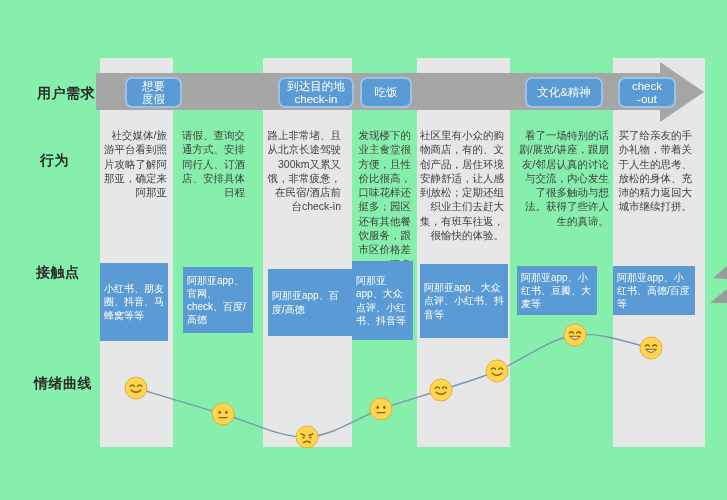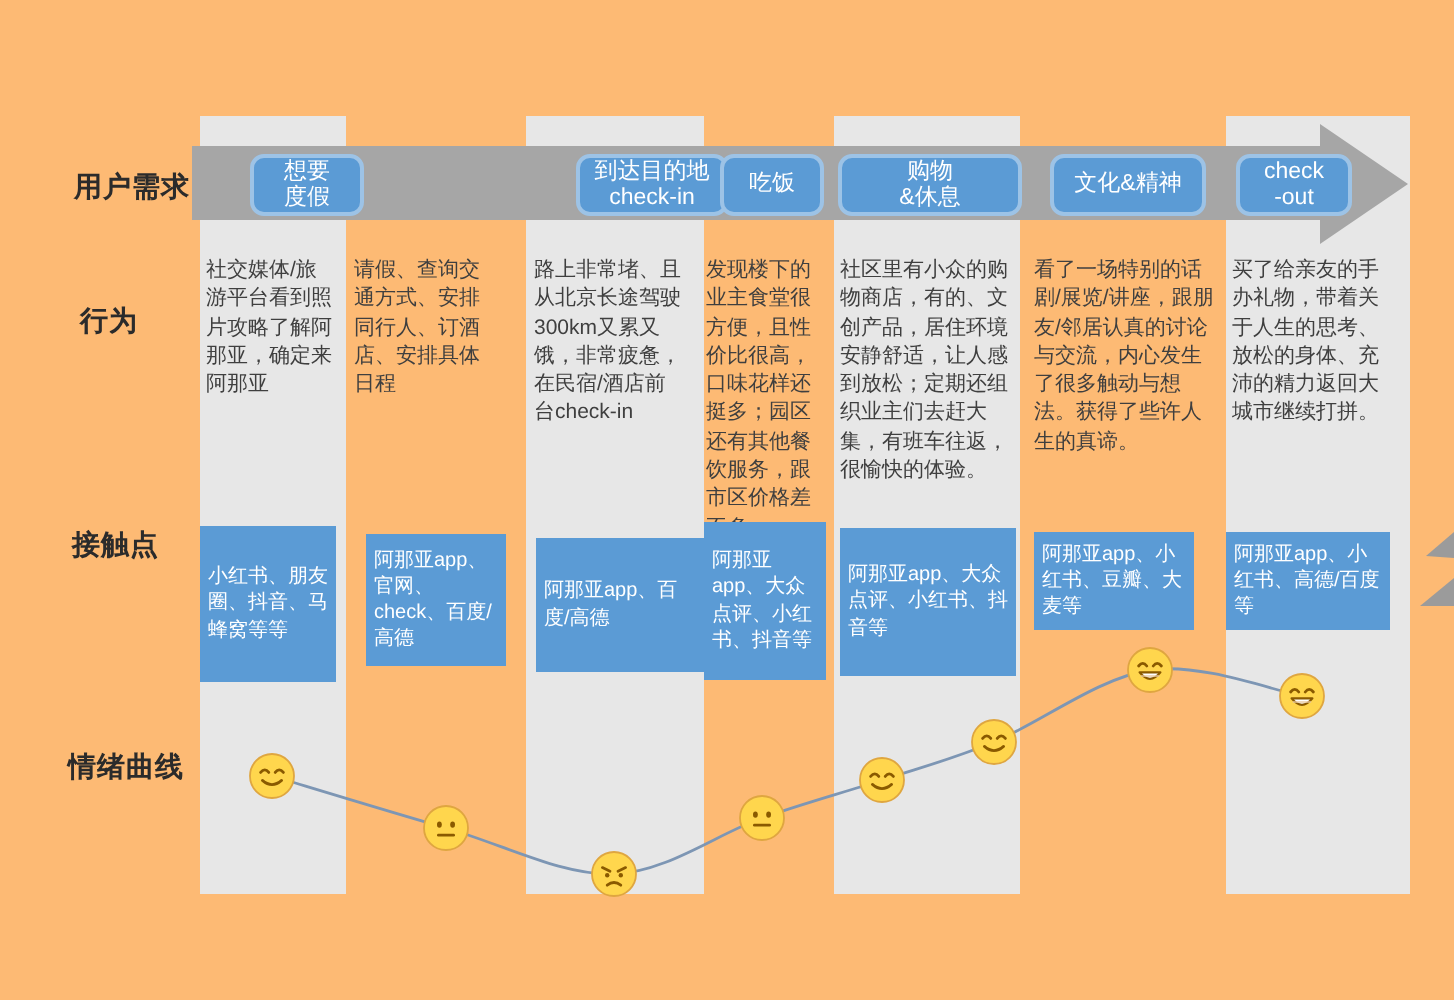--- a/index.html
+++ b/index.html
@@ -1,17 +1,17 @@
 <!DOCTYPE html>
 <html><head>
 <meta charset="utf-8">
 <style>
   html,body{margin:0;padding:0;background:#fff;}
   #canvas{
-    position:relative;width:727px;height:500px;background:#fdba74;
+    position:relative;width:727px;height:500px;background:#86efac;
     font-family:"Liberation Sans","DejaVu Sans",sans-serif;overflow:hidden;
   }
   
   .shade{position:absolute;top:58px;height:389px;background:var(--shade,#e7e7e7);z-index:1;}
   .sh1{left:100px;width:73px}
   .sh3{left:263px;width:89px}
   .sh5{left:417px;width:93px}
   .sh7{left:613px;width:92px}
 
   
@@ -20,35 +20,35 @@
     border-top:30px solid transparent;border-bottom:30px solid transparent;
     border-left:44px solid var(--arrow,#a6a6a6);}
 
   
   .pill{position:absolute;top:77px;height:31px;box-sizing:border-box;z-index:3;
     background:var(--blue,#5b9bd5);border:2px solid var(--pillborder,#9dc3e6);border-radius:7px;
     color:#fff;display:flex;align-items:center;justify-content:center;text-align:center;
     font-size:11.5px;line-height:13px;white-space:pre-line;}
   .p1{left:125px;width:57px}
   .p2{left:177px;width:77px}
-  .p3{left:288px;width:76px}
+  .p3{left:278px;width:76px}
   .p4{left:360px;width:52px}
   .p5{left:419px;width:92px}
   .p6{left:525px;width:78px}
   .p7{left:618px;width:58px}
 
   
   .rowlabel{position:absolute;font-size:14px;font-weight:600;color:#2b2b2b;z-index:3;letter-spacing:.5px;}
   .rl-needs{left:37px;top:85px}
   .rl-beh{left:40px;top:152px}
   .rl-tp{left:36px;top:264px}
   .rl-emo{left:34px;top:375px}
 
   
-  .beh{position:absolute;top:128px;z-index:3;font-size:10.5px;line-height:14.3px;color:var(--body,#3f3f3f);}
+  .beh{position:absolute;top:128px;z-index:3;font-size:10.5px;line-height:14.3px;color:var(--body,#3f3f3f);text-align:right;}
   .b1{left:103px;width:64px}
   .b2{left:177px;width:68px}
   .b3{left:267px;width:74px}
   .b4{left:353px;width:58px}
   .b5{left:420px;width:84px}
   .b6{left:517px;width:92px}
   .b7{left:616px;width:76px}
 
   
   .tp{position:absolute;box-sizing:border-box;z-index:3;background:var(--blue,#5b9bd5);
@@ -83,22 +83,20 @@
   <div class="rowlabel rl-needs">用户需求</div>
   <div class="rowlabel rl-beh">行为</div>
   <div class="rowlabel rl-tp">接触点</div>
   <div class="rowlabel rl-emo">情绪曲线</div>
 
   <div class="pill p1">想要
 度假</div>
   <div class="pill p3">到达目的地
 check-in</div>
   <div class="pill p4">吃饭</div>
-  <div class="pill p5">购物
-&amp;休息</div>
   <div class="pill p6">文化&amp;精神</div>
   <div class="pill p7">check
 -out</div>
 
   <div class="beh b1">社交媒体/旅游平台看到照片攻略了解阿那亚，确定来阿那亚</div>
   <div class="beh b2">请假、查询交通方式、安排同行人、订酒店、安排具体日程</div>
   <div class="beh b3">路上非常堵、且从北京长途驾驶300km又累又饿，非常疲惫，在民宿/酒店前台check-in</div>
   <div class="beh b4">发现楼下的业主食堂很方便，且性价比很高，口味花样还挺多；园区还有其他餐饮服务，跟市区价格差不多</div>
   <div class="beh b6">看了一场特别的话剧/展览/讲座，跟朋友/邻居认真的讨论与交流，内心发生了很多触动与想法。获得了些许人生的真谛。</div>
   <div class="beh b5">社区里有小众的购物商店，有的、文创产品，居住环境安静舒适，让人感到放松；定期还组织业主们去赶大集，有班车往返，很愉快的体验。</div>

